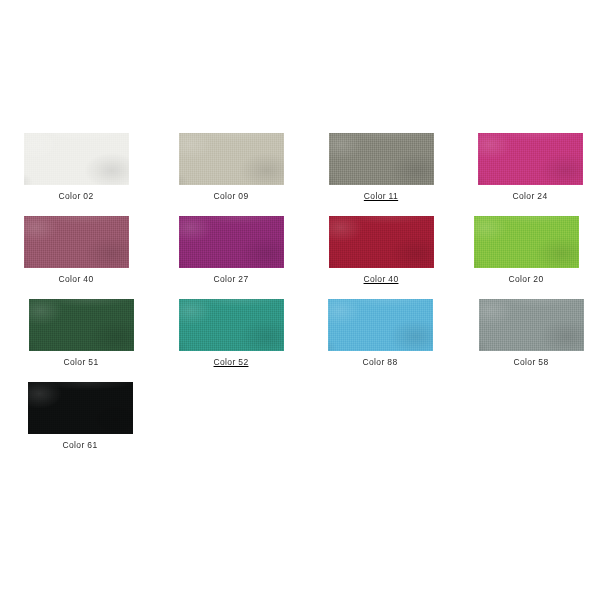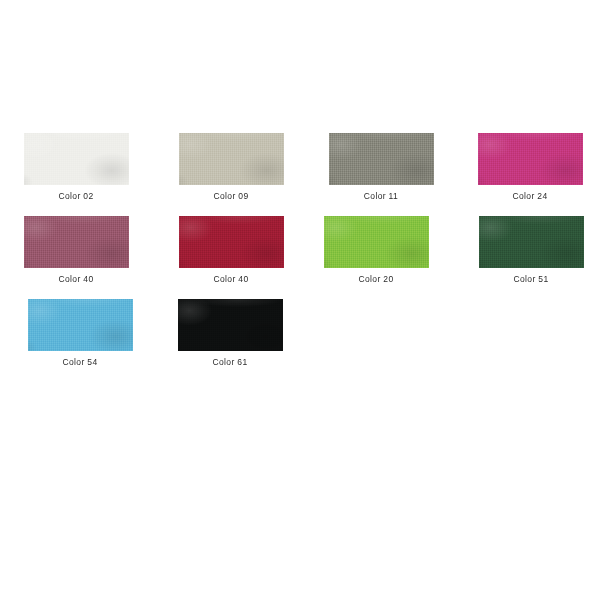--- a/index.html
+++ b/index.html
@@ -40,21 +40,21 @@
   .swatch-cell {
     position: relative;
     display: flex;
     flex-direction: column;
     align-items: center;
   }
 
   
   .swatch-cell.col-0 { padding-left: 2px; }
   .swatch-cell.col-1 { padding-left: 12px; }
-  .swatch-cell.col-2 { padding-left: 12px; }
+  .swatch-cell.col-2 { padding-left: 12px; text-decoration: underline; }
   .swatch-cell.col-3 { padding-left: 10px; }
 
   .swatch-chip {
     position: relative;
     width: 105px;
     height: 52px;
     overflow: hidden;
     flex: none;
   }
 
@@ -120,34 +120,46 @@
         <div class="swatch-label">Color 11</div>
       </div>
       <div class="swatch-cell col-3">
         <div class="swatch-chip" style="background: rgb(196, 55, 124);"></div>
         <div class="swatch-label">Color 24</div>
       </div>
       <div class="swatch-cell col-0">
         <div class="swatch-chip" style="background: rgb(150, 86, 106);"></div>
         <div class="swatch-label">Color 40</div>
       </div>
+      <div class="swatch-cell col-1">
+        <div class="swatch-chip" style="background: rgb(138, 42, 114);"></div>
+        <div class="swatch-label">Color 27</div>
+      </div>
       <div class="swatch-cell col-2">
         <div class="swatch-chip" style="background: rgb(157, 28, 51);"></div>
         <div class="swatch-label">Color 40</div>
       </div>
       <div class="swatch-cell col-0">
         <div class="swatch-chip" style="background: rgb(130, 193, 63);"></div>
         <div class="swatch-label">Color 20</div>
       </div>
       <div class="swatch-cell col-1">
         <div class="swatch-chip" style="background: rgb(45, 84, 56);"></div>
         <div class="swatch-label">Color 51</div>
       </div>
+      <div class="swatch-cell col-2">
+        <div class="swatch-chip" style="background: rgb(47, 147, 130);"></div>
+        <div class="swatch-label">Color 52</div>
+      </div>
       <div class="swatch-cell col-3">
         <div class="swatch-chip" style="background: rgb(92, 180, 216);"></div>
-        <div class="swatch-label">Color 54</div>
+        <div class="swatch-label">Color 88</div>
+      </div>
+      <div class="swatch-cell col-1">
+        <div class="swatch-chip" style="background: rgb(139, 150, 148);"></div>
+        <div class="swatch-label">Color 58</div>
       </div>
       <div class="swatch-cell col-3">
         <div class="swatch-chip" style="background: rgb(13, 15, 15);"></div>
         <div class="swatch-label">Color 61</div>
       </div>
     </div>
 </div>
 
 </body></html>

